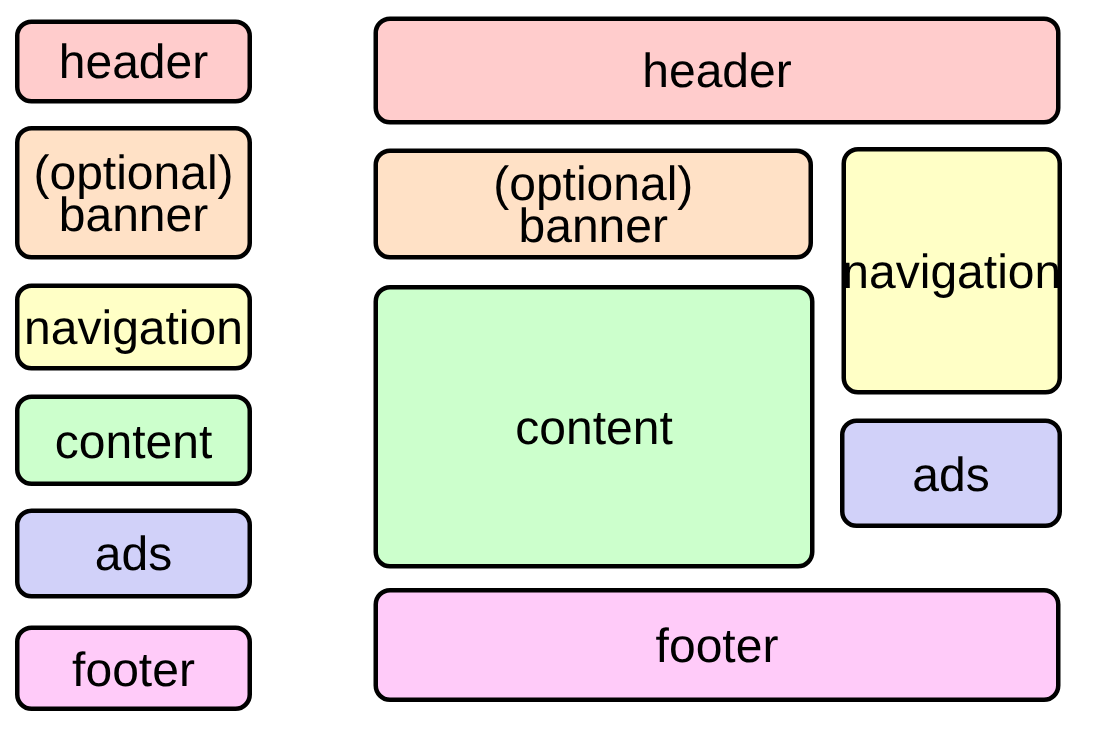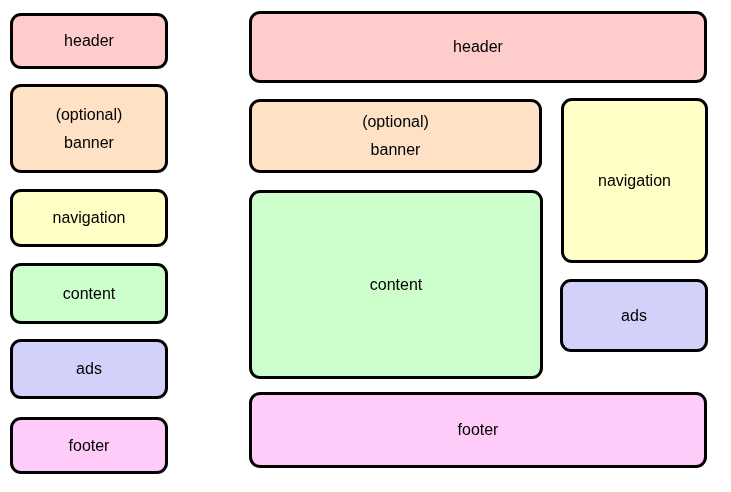--- a/index.html
+++ b/index.html
@@ -18,21 +18,21 @@
   }
   .box {
     position: absolute;
     box-sizing: border-box;
     border: 3.5px solid var(--box_border, #000000);
     border-radius: 11px;
     display: flex;
     flex-direction: column;
     align-items: center;
     justify-content: center;
-    font-size: 16px;
+    font-size: 32px;
     line-height: 28px;
     text-align: center;
   }
   
   .n-header  { left: 10px;  top: 13px;  width: 158px; height: 56px;  background: var(--header); }
   .n-banner  { left: 10px;  top: 84px;  width: 158px; height: 89px;  background: var(--banner); }
   .n-nav     { left: 10px;  top: 189px; width: 158px; height: 58px;  background: var(--navigation); }
   .n-content { left: 10px;  top: 263px; width: 158px; height: 61px;  background: var(--content); }
   .n-ads     { left: 10px;  top: 339px; width: 158px; height: 60px;  background: var(--ads); }
   .n-footer  { left: 10px;  top: 417px; width: 158px; height: 57px;  background: var(--footer); }

